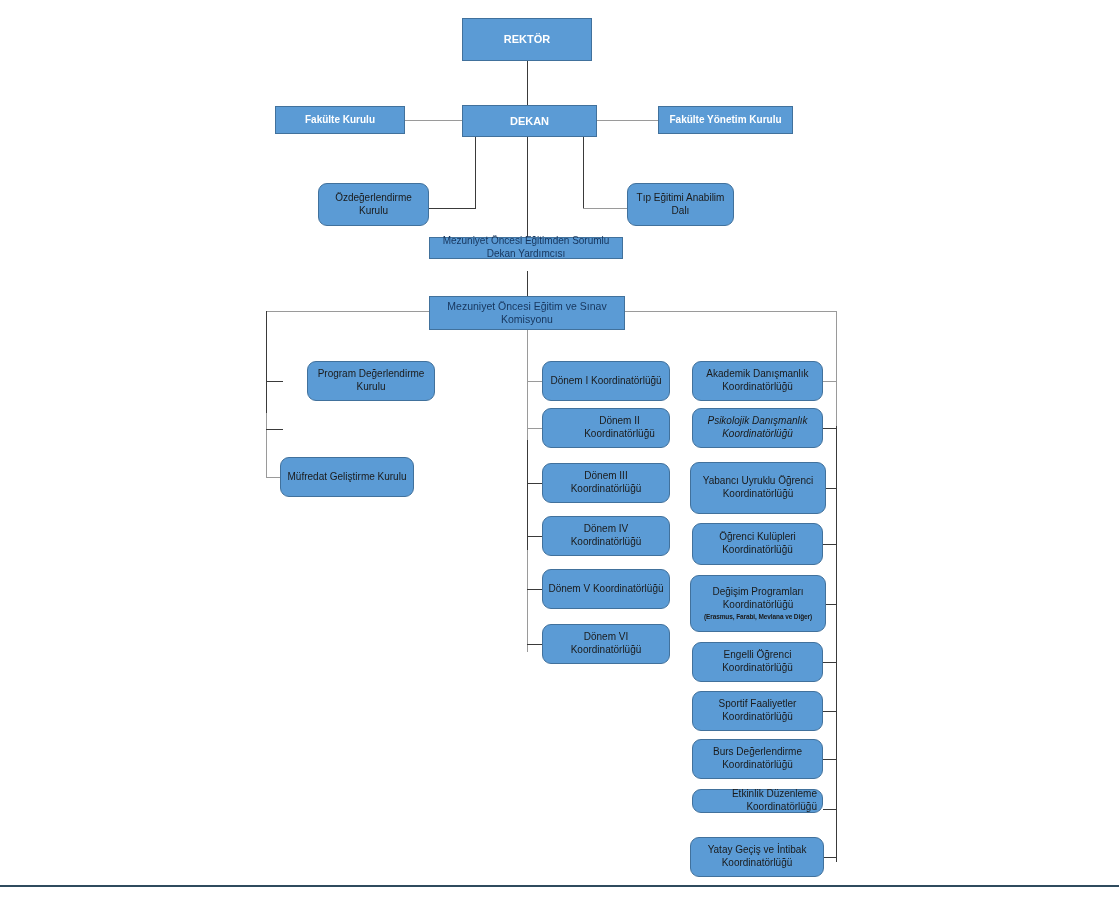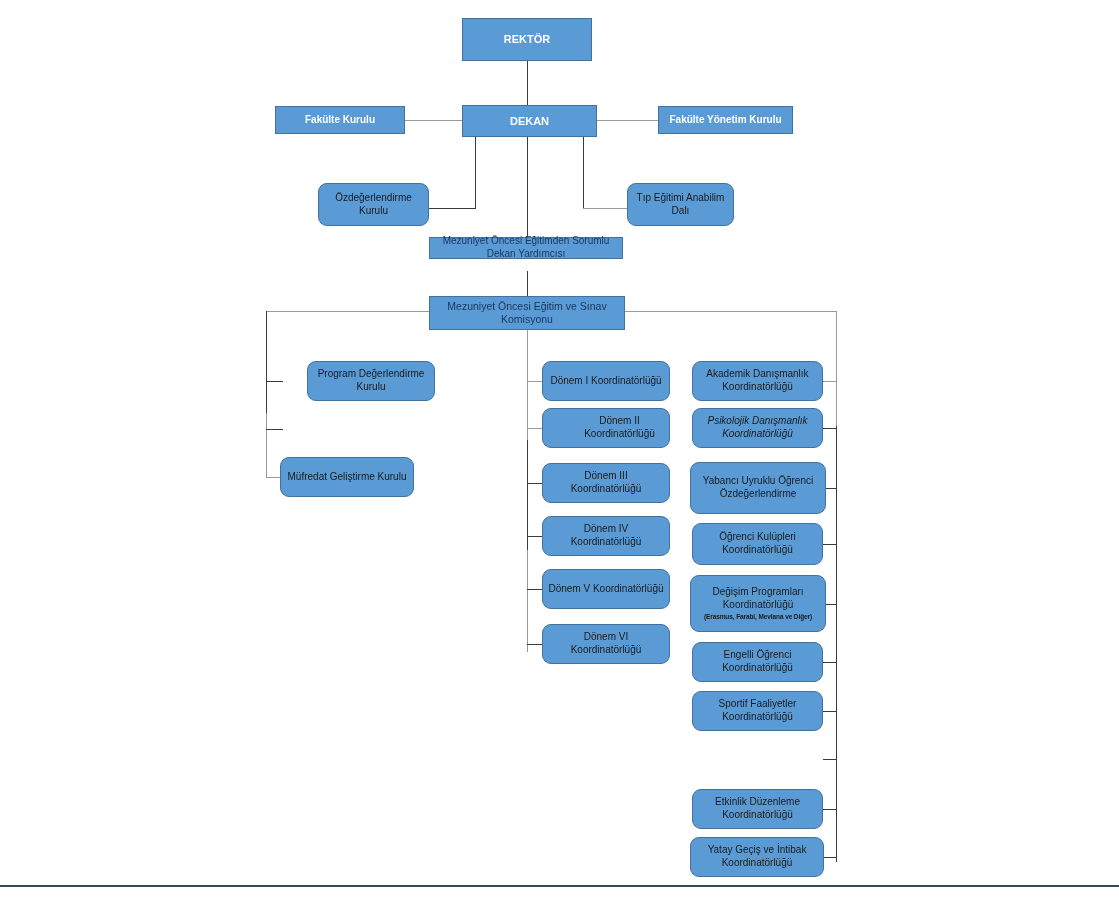--- a/index.html
+++ b/index.html
@@ -185,35 +185,38 @@
     <span class="node-label">Dönem VI Koordinatörlüğü</span>
   </div>
 
   <div class="node round black-text fs10" style="left:692px; top:361px; width:131px; height:40px;">
     <span class="node-label">Akademik Danışmanlık Koordinatörlüğü</span>
   </div>
   <div class="node round black-text fs10" style="left:692px; top:408px; width:131px; height:40px;font-style:italic;">
     <span class="node-label">Psikolojik Danışmanlık Koordinatörlüğü</span>
   </div>
   <div class="node round black-text fs10" style="left:690px; top:462px; width:136px; height:52px;">
-    <span class="node-label">Yabancı Uyruklu Öğrenci Özdeğerlendirme</span>
+    <span class="node-label">Yabancı Uyruklu Öğrenci Koordinatörlüğü</span>
   </div>
   <div class="node round black-text fs10" style="left:692px; top:523px; width:131px; height:42px;">
     <span class="node-label">Öğrenci Kulüpleri Koordinatörlüğü</span>
   </div>
   <div class="node round black-text fs10" style="left:690px; top:575px; width:136px; height:57px;">
     <span class="node-label"><span>Değişim Programları Koordinatörlüğü</span><span class="sublabel">(Erasmus, Farabi, Mevlana ve Diğer)</span></span>
   </div>
   <div class="node round black-text fs10" style="left:692px; top:642px; width:131px; height:40px;">
     <span class="node-label">Engelli Öğrenci Koordinatörlüğü</span>
   </div>
   <div class="node round black-text fs10" style="left:692px; top:691px; width:131px; height:40px;">
     <span class="node-label">Sportif Faaliyetler Koordinatörlüğü</span>
   </div>
-  <div class="node round black-text fs10" style="left:692px; top:789px; width:131px; height:40px;">
+  <div class="node round black-text fs10" style="left:692px; top:739px; width:131px; height:40px;">
+    <span class="node-label">Burs Değerlendirme Koordinatörlüğü</span>
+  </div>
+  <div class="node round black-text fs10" style="left:692px; top:789px; width:131px; height:24px;text-align:right;">
     <span class="node-label">Etkinlik Düzenleme Koordinatörlüğü</span>
   </div>
   <div class="node round black-text fs10" style="left:690px; top:837px; width:134px; height:40px;">
     <span class="node-label">Yatay Geçiş ve İntibak Koordinatörlüğü</span>
   </div>
 
   <div id="bottom-rule" style="top:885px;"></div>
 
 </div>
 

